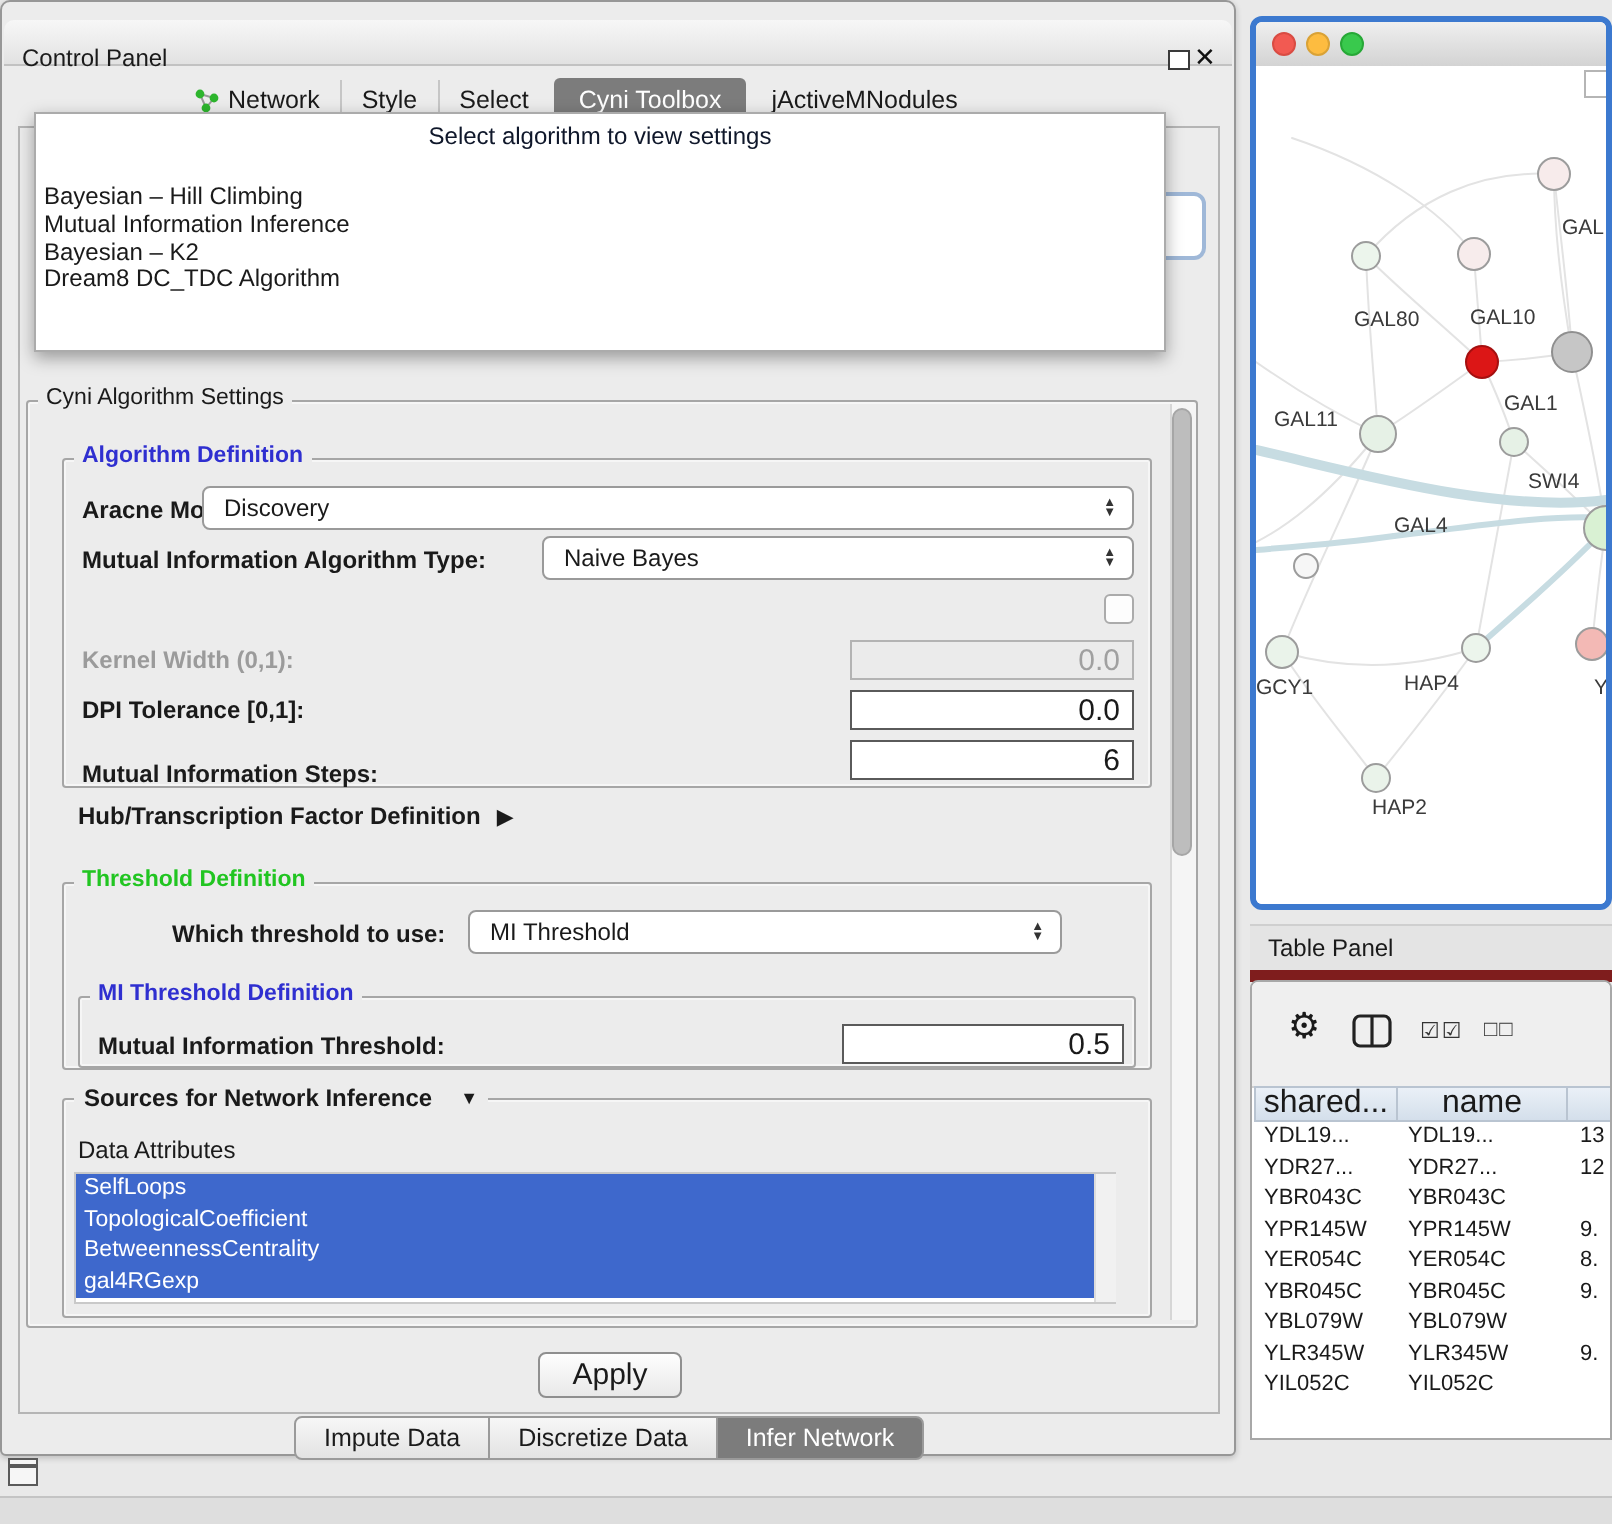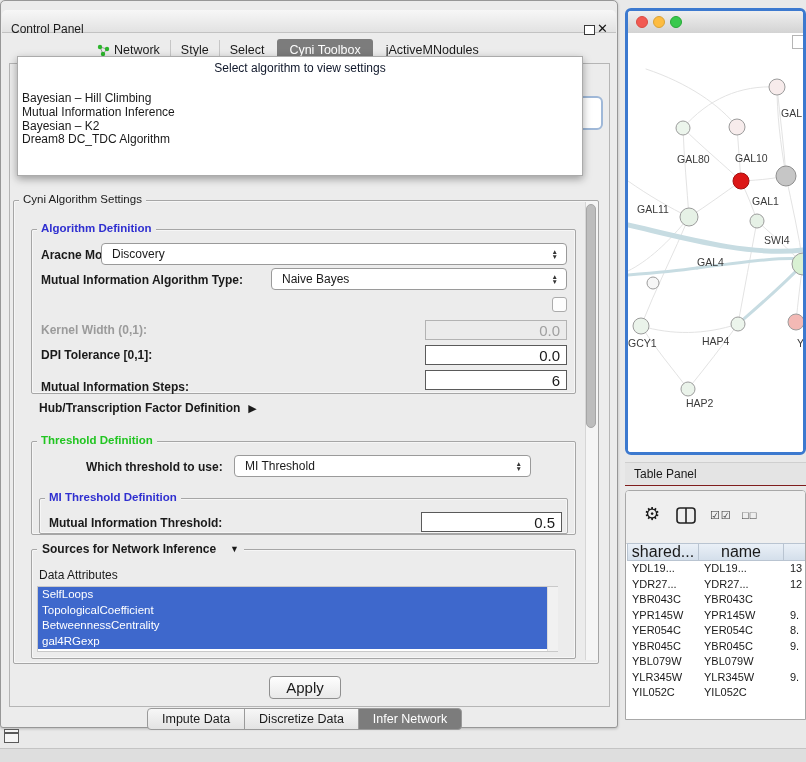--- a/index.html
+++ b/index.html
@@ -100,21 +100,21 @@
   #net-win{left:625px;top:8px;width:181px;height:447px;border:3px solid #3c79cf;border-radius:6px;background:#fff;box-sizing:border-box;overflow:hidden;}
   #net-titlebar{left:0;top:0;width:175px;height:22px;background:linear-gradient(#efefef,#d3d3d3);border-bottom:1px solid #ababab;}
   .tl{width:12px;height:12px;border-radius:50%;top:5px;box-sizing:border-box;}
   #tl-close{left:8px;background:#f25a52;border:1px solid #d94c43;}
   #tl-min{left:25px;background:#fdbc40;border:1px solid #d9a236;}
   #tl-zoom{left:42px;background:#39c94d;border:1px solid #27a837;}
   #net-content{left:0;top:22px;width:175px;height:419px;background:#fff;}
   #net-corner-box{left:164px;top:24px;width:11px;height:12px;background:#fff;border:1px solid #b5b5b5;}
 
   
-  #table-panel-label{left:625px;top:462px;width:181px;height:22px;background:#e4e4e4;border-top:1px solid #cfcfcf;border-bottom:1px solid #7f1d1d;display:flex;align-items:center;}
+  #table-panel-label{left:625px;top:462px;width:181px;height:22px;background:#e4e4e4;border-top:1px solid #cfcfcf;border-bottom:6px solid #7f1d1d;display:flex;align-items:center;}
   #table-title{margin-left:9px;font-size:12px;}
   #table-win{left:625px;top:490px;width:181px;height:230px;background:#fff;border:1px solid #a8a8a8;border-radius:4px 4px 0 0;box-sizing:border-box;overflow:hidden;}
   #table-toolbar{left:0;top:0;width:179px;height:52px;background:#efefef;border-bottom:1px solid #d0d0d0;}
   #tb-gear{left:18px;top:12px;font-size:18px;color:#1a1a1a;}
   #tb-cols{left:50px;top:16px;}
   #tb-check{left:84px;top:18px;font-size:11px;color:#333;letter-spacing:1px;}
   #tb-uncheck{left:116px;top:18px;font-size:11px;color:#333;letter-spacing:1px;}
   #table-header{left:2px;top:52px;width:220px;height:18px;display:flex;}
   .th-cell{background:linear-gradient(#eaf0f7,#d4dfeb);border:1px solid #b9c4d1;margin-left:-1px;font-size:16px;display:flex;align-items:center;justify-content:center;box-sizing:border-box;white-space:nowrap;overflow:hidden;}
   #table-rows{left:2px;top:70px;width:220px;}

